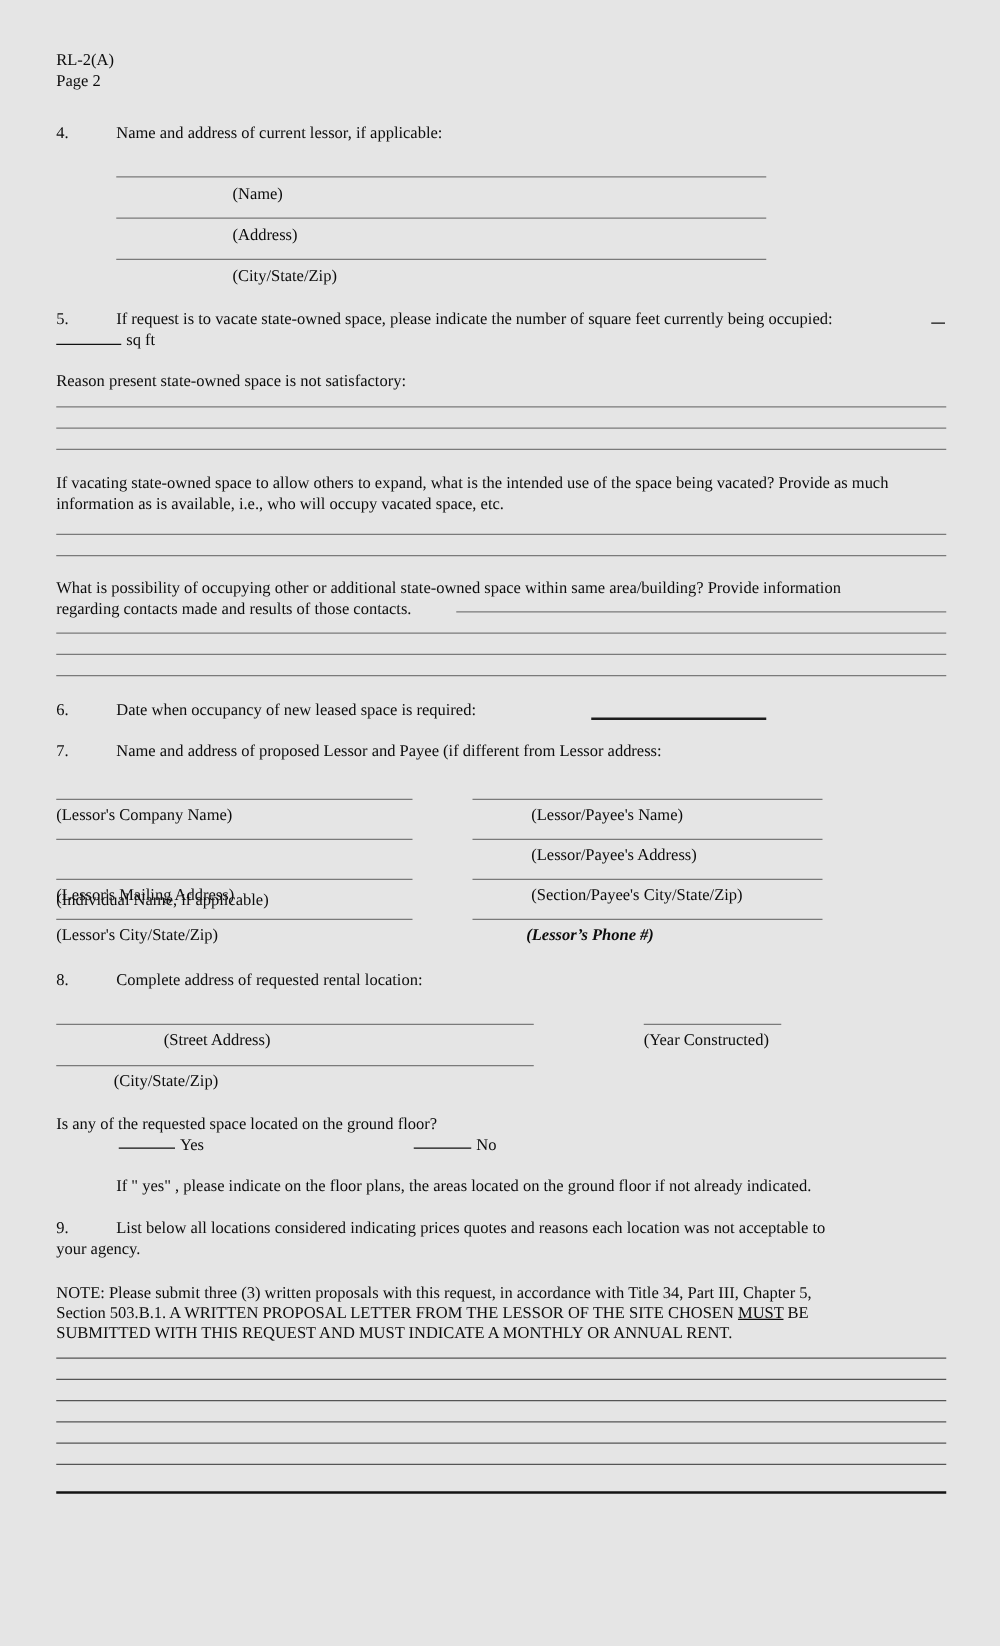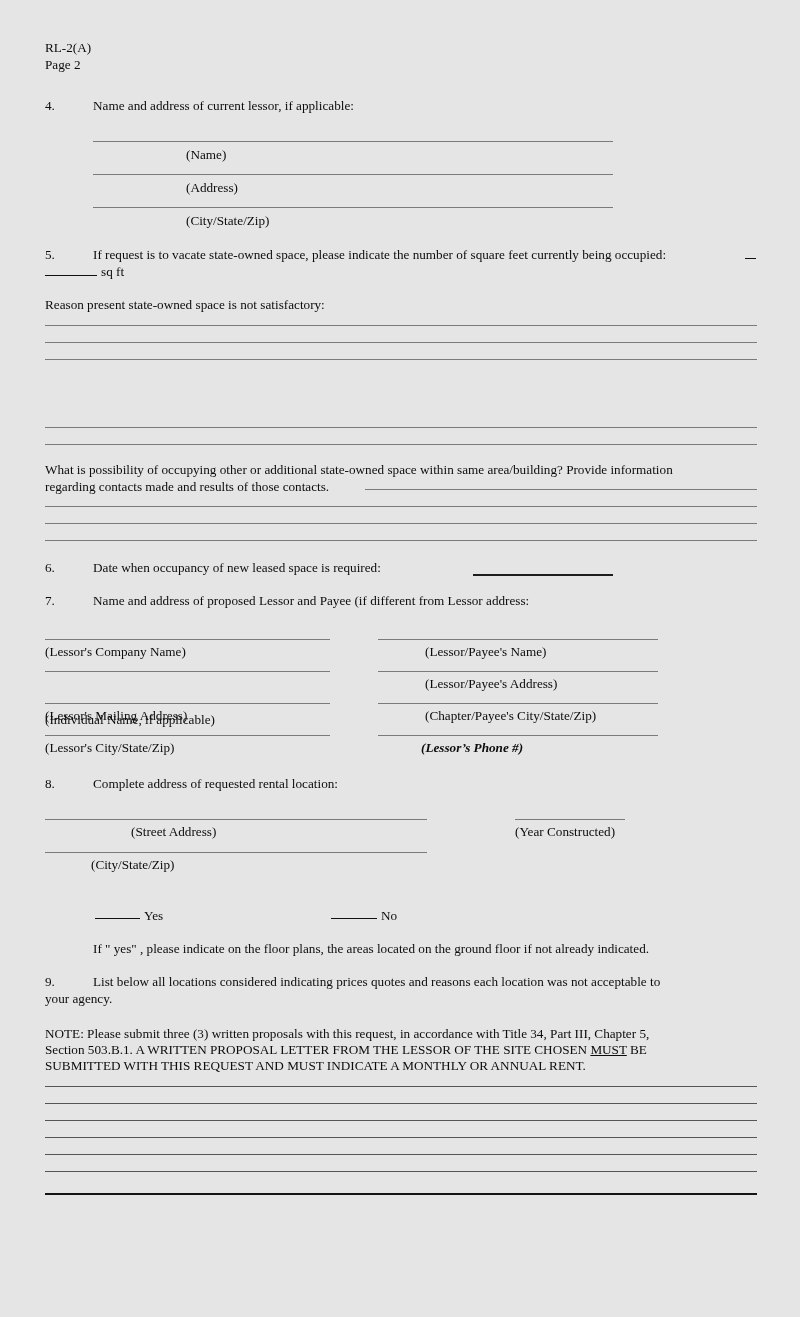--- a/index.html
+++ b/index.html
@@ -95,20 +95,21 @@
 
   <div class="blank" style="left:45px; top:275px; width:52px;"></div>
   <div class="abs" style="left:101px; top:264px;">sq ft</div>
 
   <div class="abs" style="left:45px; top:297px;">Reason present state-owned space is not satisfactory:</div>
 
   <div class="rule thin" style="left:45px; top:325px; width:712px;"></div>
   <div class="rule thin" style="left:45px; top:342px; width:712px;"></div>
   <div class="rule thin" style="left:45px; top:359px; width:712px;"></div>
 
+  <div class="para" style="top:378px;">If vacating state-owned space to allow others to expand, what is the intended use of the space being vacated?  Provide as much information as is available, i.e., who will occupy vacated space, etc.</div>
 
   <div class="rule thin" style="left:45px; top:427px; width:712px;"></div>
   <div class="rule thin" style="left:45px; top:444px; width:712px;"></div>
 
   <div class="abs" style="left:45px; top:462px;">What is possibility of occupying other or additional state-owned space within same area/building?  Provide information</div>
   <div class="abs" style="left:45px; top:479px;">regarding contacts made and results of those contacts.</div>
   <div class="rule thin" style="left:365px; top:489px; width:392px;"></div>
 
   <div class="rule thin" style="left:45px; top:506px; width:712px;"></div>
   <div class="rule thin" style="left:45px; top:523px; width:712px;"></div>
@@ -133,37 +134,38 @@
   <div class="rule thin" style="left:45px; top:735px; width:285px;"></div>
   <div class="caption" style="left:45px; top:740px;">(Lessor's City/State/Zip)</div>
 
   <div class="rule thin" style="left:378px; top:639px; width:280px;"></div>
   <div class="caption" style="left:425px; top:644px;">(Lessor/Payee's Name)</div>
 
   <div class="rule thin" style="left:378px; top:671px; width:280px;"></div>
   <div class="caption" style="left:425px; top:676px;">(Lessor/Payee's Address)</div>
 
   <div class="rule thin" style="left:378px; top:703px; width:280px;"></div>
-  <div class="caption" style="left:425px; top:708px;">(Chapter/Payee's City/State/Zip)</div>
+  <div class="caption" style="left:425px; top:708px;">(Section/Payee's City/State/Zip)</div>
 
   <div class="rule thin" style="left:378px; top:735px; width:280px;"></div>
   <div class="caption bolditalic" style="left:421px; top:740px;text-align:right;">(Lessor’s Phone #)</div>
 
   <div class="num" style="top:776px">8.</div>
   <div class="item-text" style="top:776px">Complete address of requested rental location:</div>
 
   <div class="rule thin" style="left:45px; top:819px; width:382px;"></div>
   <div class="caption" style="left:91px; top:824px;margin-left:40px;">(Street Address)</div>
 
   <div class="rule thin" style="left:515px; top:819px; width:110px;"></div>
   <div class="caption" style="left:515px; top:824px;text-align:right;">(Year Constructed)</div>
 
   <div class="rule thin" style="left:45px; top:852px; width:382px;"></div>
   <div class="caption" style="left:91px; top:857px;">(City/State/Zip)</div>
 
+  <div class="abs" style="left:45px; top:891px;">Is any of the requested space located on the ground floor?</div>
 
   <div class="blank" style="left:95px; top:918px; width:45px;"></div>
   <div class="abs" style="left:144px; top:908px;">Yes</div>
 
   <div class="blank" style="left:331px; top:918px; width:46px;"></div>
   <div class="abs" style="left:381px; top:908px;">No</div>
 
   <div class="abs" style="left:93px; top:941px;">If " yes" , please indicate on the floor plans, the areas located on the ground floor if not already indicated.</div>
 
   <div class="num" style="top:974px">9.</div>

